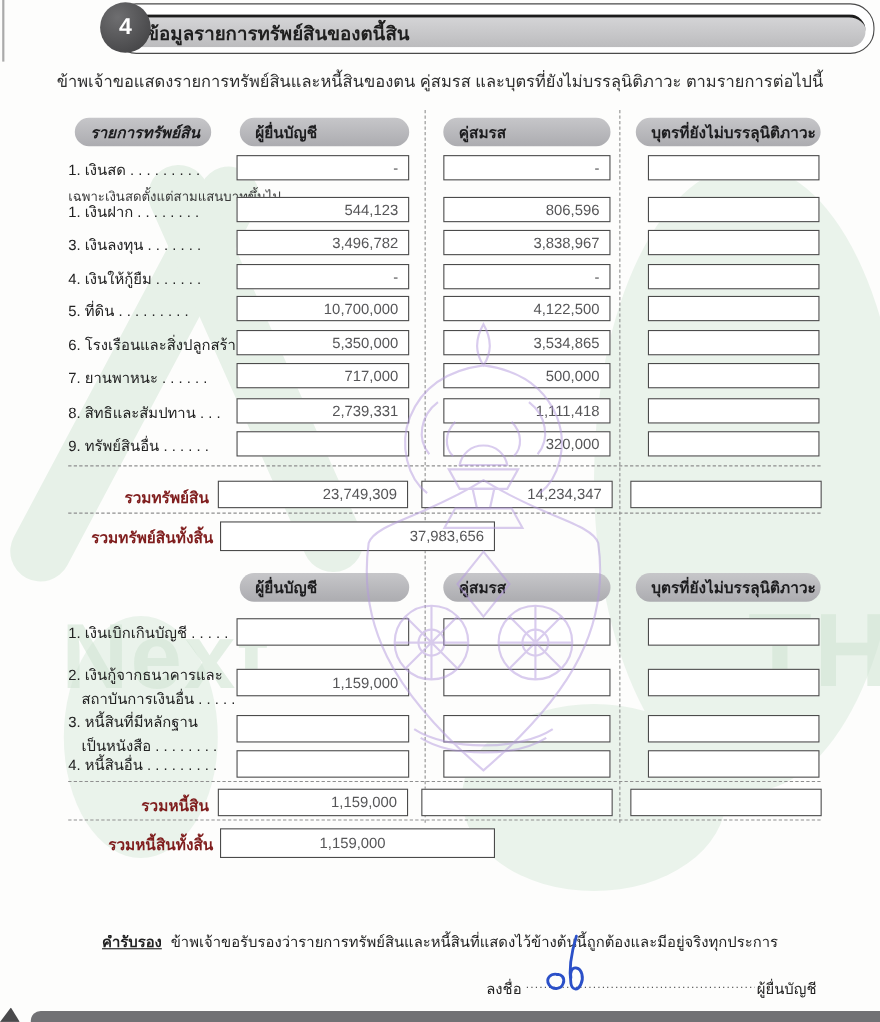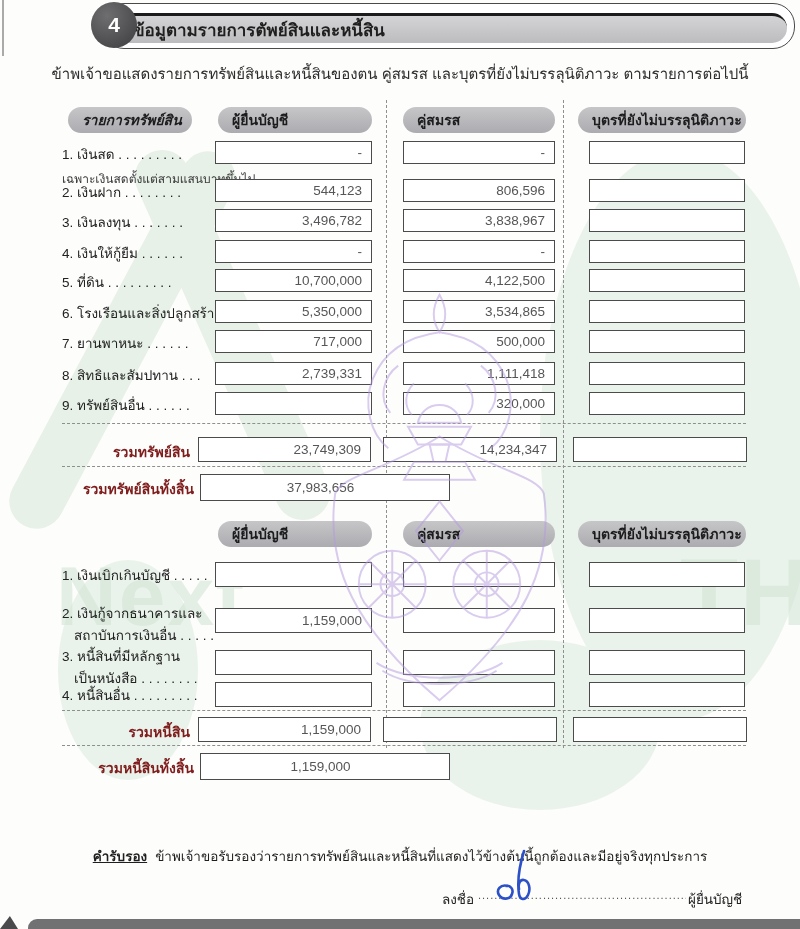--- a/index.html
+++ b/index.html
@@ -107,21 +107,21 @@
       <path d="M160 216 L184 246 L160 276 L136 246 Z"></path>
       <path d="M96 380 C126 400 194 400 224 380"></path>
       <path d="M102 388 C130 406 190 406 218 388"></path>
     </g>
   </svg>
 
   <div class="edge-line"></div>
 
   <div class="hdr-outer"></div>
   <div class="hdr-inner">
-    <span class="hdr-title">ข้อมูตามรายการตัพย์สินและหนี้สิน</span>
+    <span class="hdr-title">ข้อมูลรายการทรัพย์สินของตนี้สิน</span>
   </div>
   <div class="num-circle">4</div>
 
   <div class="intro">ข้าพเจ้าขอแสดงรายการทรัพย์สินและหนี้สินของตน  คู่สมรส  และบุตรที่ยังไม่บรรลุนิติภาวะ  ตามรายการต่อไปนี้</div>
 
   <div class="vdash" style="left:386px;"></div>
   <div class="vdash" style="left:563px;"></div>
 
   <div class="pill" style="left:68px;top:107px;width:124px;font-style:italic;">รายการทรัพย์สิน</div>
   <div class="pill" style="left:218px;top:107px;width:154px;">ผู้ยื่นบัญชี</div>
@@ -136,21 +136,21 @@
     <div class="fieldbox c2">
         <span>-</span>
       </div>
     <div class="fieldbox c3">
         <span></span>
       </div>
   </div>
   <div class="note">เฉพาะเงินสดตั้งแต่สามแสนบาทขึ้นไป</div>
 
   <div class="row" style="top:179px;">
-    <span class="row-label">2. เงินฝาก  . . . . . . . .</span>
+    <span class="row-label">1. เงินฝาก  . . . . . . . .</span>
     <div class="fieldbox c1">
         <span>544,123</span>
       </div>
     <div class="fieldbox c2">
         <span>806,596</span>
       </div>
     <div class="fieldbox c3">
         <span></span>
       </div>
   </div>
@@ -258,21 +258,21 @@
       </div>
     <div class="fieldbox h23 tc3">
         <span></span>
       </div>
   </div>
 
   <div class="hdash" style="top:466px;"></div>
 
   <div class="row" style="top:474px;">
     <span class="tlabel" style="width:132px;">รวมทรัพย์สินทั้งสิ้น</span>
-    <div class="fieldbox h25 gbox" style="justify-content:center;">
+    <div class="fieldbox h25 gbox" style="justify-content:flex-end;">
         <span>37,983,656</span>
       </div>
   </div>
 
   <div class="pill" style="left:218px;top:521px;width:154px;">ผู้ยื่นบัญชี</div>
   <div class="pill" style="left:403px;top:521px;width:152px;">คู่สมรส</div>
   <div class="pill" style="left:578px;top:521px;width:168px;">บุตรที่ยังไม่บรรลุนิติภาวะ</div>
 
   <div class="row" style="top:562px;">
     <span class="row-label">1. เงินเบิกเกินบัญชี . . . . .</span>

